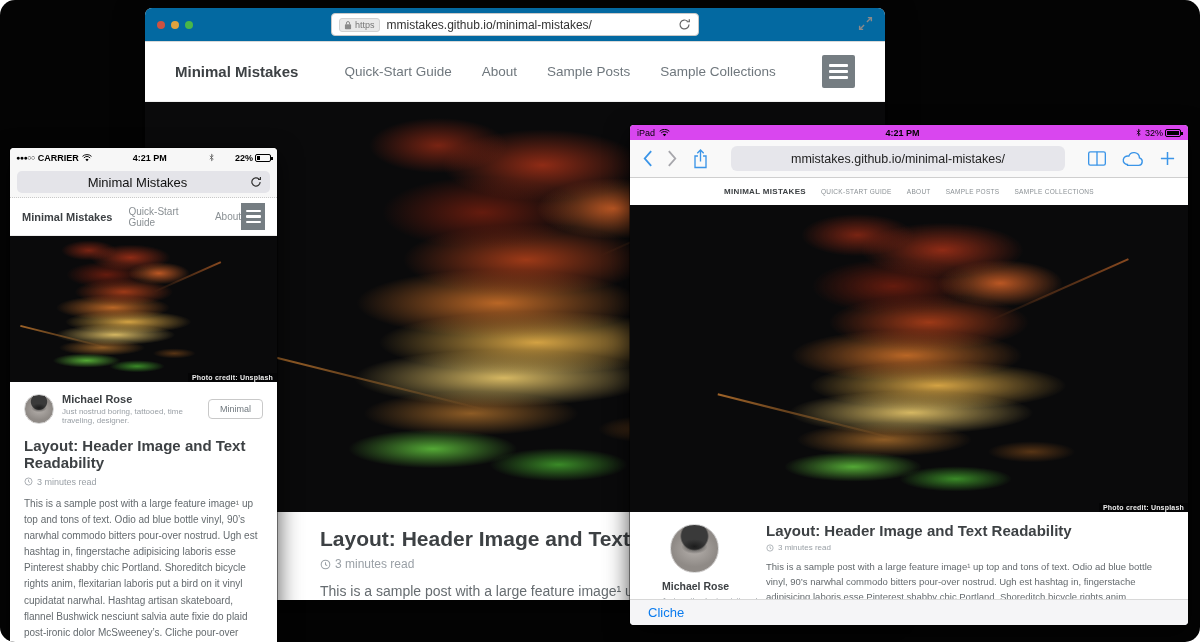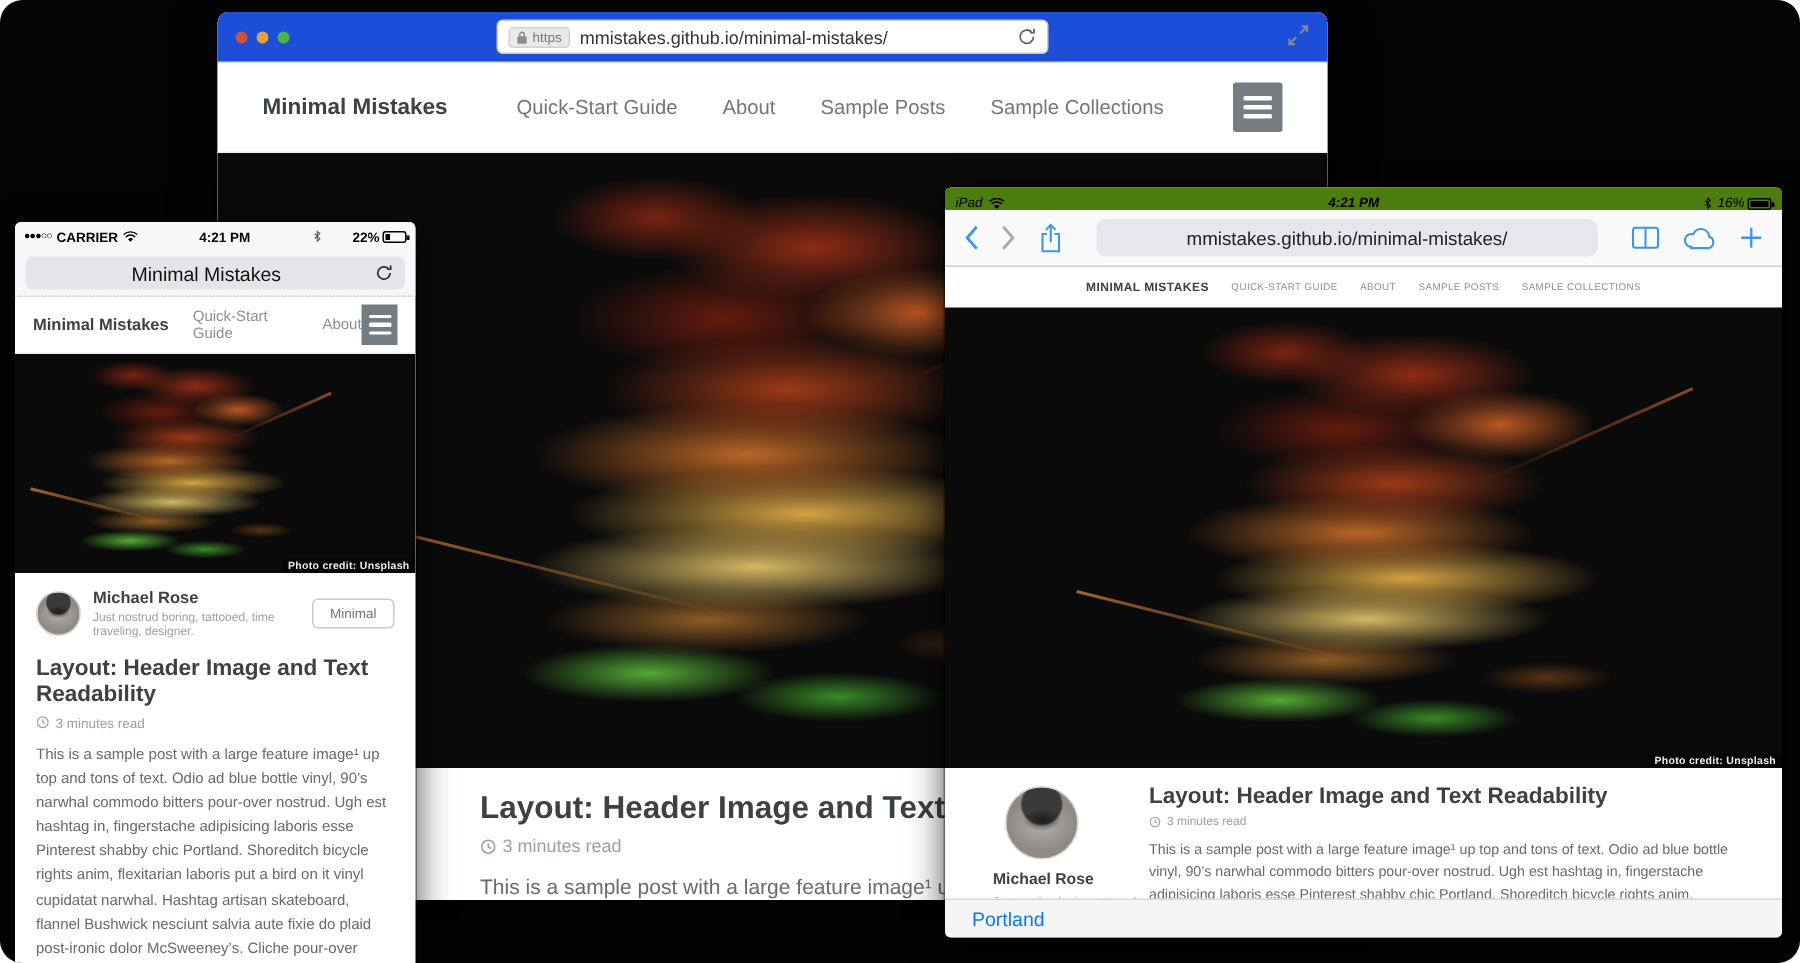--- a/index.html
+++ b/index.html
@@ -43,21 +43,21 @@
   .battery{position:relative;display:inline-block;width:16px;height:8px;border:1px solid #000;
            border-radius:2px;margin-left:2px;vertical-align:-1px;}
   .battery::after{content:"";position:absolute;right:-3px;top:2px;width:2px;height:3px;background:#000;}
   .battery i{position:absolute;left:1px;top:1px;bottom:1px;background:#000;display:block;}
   .battery.b22 i{width:3px;}
   .battery.b100 i{right:1px;width:auto;}
 
   
   .mac-window{position:absolute;left:145px;top:8px;width:740px;height:592px;z-index:1;
       background:#fff;border-radius:7px 7px 0 0;overflow:hidden;box-shadow:0 10px 30px rgba(0,0,0,.6);}
-  .chrome{height:34px;background:#1d4ed8;border-bottom:1px solid #d9d9d9;display:flex;
+  .chrome{height:34px;background:#0369a1;border-bottom:1px solid #d9d9d9;display:flex;
       align-items:center;padding:12px 12px;position:relative;}
   .lights{display:flex;gap:6px;}
   .light{width:8px;height:8px;border-radius:50%;}
   .l-red{background:#cd5242;} .l-yellow{background:#e0a33e;} .l-green{background:#49b749;}
   .omnibar{position:absolute;left:50%;transform:translateX(-50%);width:368px;height:23px;
       background:#fff;border:1px solid #c8c8c8;border-radius:4px;display:flex;align-items:center;
       padding:0 7px;gap:7px;}
   .https-badge{display:flex;align-items:center;gap:3px;background:#e9e9e9;border:1px solid #d2d2d2;
       border-radius:3px;font-size:9px;color:#777;padding:1px 4px;flex:none;}
   .omni-url{font-size:12px;color:#333;flex:1;white-space:nowrap;overflow:hidden;}
@@ -106,22 +106,22 @@
   .ip-title{font-size:15px;font-weight:bold;color:#3d4144;line-height:1.15;margin-top:12px;width:230px;}
   .ip-article .meta{font-size:9px;margin:5px 0 9px;}
   .ip-body{font-size:10px;color:#646a6e;line-height:1.62;}
   .ip-toolbar{height:23px;background:#fbfbfb;border-top:1px solid #cfcfcf;display:flex;
       align-items:center;justify-content:space-around;padding:0 8px;flex:none;}
 
   
   .ipad{position:absolute;left:630px;top:125px;width:558px;height:500px;z-index:2;background:#fff;
       border-radius:4px;overflow:hidden;box-shadow:0 8px 24px rgba(0,0,0,.7),0 0 0 1px rgba(0,0,0,.4);
       display:flex;flex-direction:column;}
-  .pad-status{height:15px;background:#4d7c0f;display:flex;align-items:flex-end;padding:0 7px;
-      font-size:9px;color:#000;font-style:italic;}
+  .pad-status{height:15px;background:#d946ef;display:flex;align-items:center;padding:0 7px;
+      font-size:9px;color:#000;}
   .pad-status .mid{flex:1;text-align:center;font-weight:bold;}
   .pad-toolbar{height:38px;background:#f9f9f9;border-bottom:1px solid #cfcfcf;display:flex;
       align-items:center;padding:0 12px;gap:14px;}
   .pad-field{flex:1;height:25px;background:#e6e6eb;border-radius:6px;display:flex;align-items:center;
       justify-content:center;font-size:12.5px;color:#222;margin:0 8px;}
   .pad-mast{height:27px;display:flex;align-items:center;justify-content:center;gap:15px;background:#fff;}
   .pad-mast .t{font-weight:bold;font-size:8px;color:#3d4144;letter-spacing:.3px;text-transform:uppercase;}
   .pad-mast .lk{font-size:6.5px;color:#8a9094;letter-spacing:.3px;text-transform:uppercase;cursor:pointer;}
   .ipad .hero{height:307px;flex:none;}
   .ipad .leaf-art{left:12%;right:8%;top:2%;bottom:0;}
@@ -206,21 +206,21 @@
       <span>iPad</span>
       <svg width="11" height="8" viewBox="0 0 16 12" style="margin-left:4px">
           <path d="M8 11 L5.4 8.3 a3.7 3.7 0 0 1 5.2 0 Z" fill="#000"></path>
           <path d="M3 5.9 a7.2 7.2 0 0 1 10 0" stroke="#000" fill="none" stroke-width="1.5"></path>
           <path d="M.8 3.4 a10.5 10.5 0 0 1 14.4 0" stroke="#000" fill="none" stroke-width="1.5"></path>
         </svg>
       <span class="mid">4:21 PM</span>
       <svg width="7" height="9" viewBox="0 0 12 14">
           <path d="M3 4 L9 10 L6 12.5 V1.5 L9 4 L3 10" fill="none" stroke="#000" stroke-width="1.2"></path>
         </svg>
-      <span style="margin-left:3px">16%</span>
+      <span style="margin-left:3px">32%</span>
       <span class="battery b100">
           <i></i>
         </span>
     </div>
 
     <div class="pad-toolbar">
       <svg class="blue" width="11" height="19" viewBox="0 0 12 20">
           <path d="M10 2 L3 10 L10 18" fill="none" stroke="currentColor" stroke-width="2"></path>
         </svg>
       <svg class="gray-ic" width="11" height="19" viewBox="0 0 12 20">
@@ -268,21 +268,21 @@
           <svg width="8" height="8" viewBox="0 0 14 14">
               <circle cx="7" cy="7" r="5.5" fill="none" stroke="currentColor" stroke-width="1.3"></circle>
               <path d="M7 4 v3.2 l2.2 1.3" fill="none" stroke="currentColor" stroke-width="1.3"></path>
             </svg>
           <span>3 minutes read</span>
         </div>
         <div class="pad-body">This is a sample post with a large feature image¹ up top and tons of text. Odio ad blue bottle vinyl, 90’s narwhal commodo bitters pour-over nostrud. Ugh est hashtag in, fingerstache adipisicing laboris esse Pinterest shabby chic Portland. Shoreditch bicycle rights anim, flexitarian laboris put a bird on it vinyl cupidatat narwhal. Hashtag artisan skateboard, flannel Bushwick nesciunt salvia aute fixie do plaid post-ironic dolor McSweeney’s. Cliche pour-over chambray nulla four loko skateboard sapiente hashtag.</div>
       </div>
     </div>
     <div class="private-bar">
-      <span>Portland</span>
+      <span>Cliche</span>
     </div>
   </div>
 
   <div class="iphone">
     <div class="ip-status">
       <span class="dots">●●●○○</span>
       <span>CARRIER</span>
       <svg width="10" height="8" viewBox="0 0 16 12" style="margin-left:3px">
           <path d="M8 11 L5.4 8.3 a3.7 3.7 0 0 1 5.2 0 Z" fill="#000"></path>
           <path d="M3 5.9 a7.2 7.2 0 0 1 10 0" stroke="#000" fill="none" stroke-width="1.5"></path>

